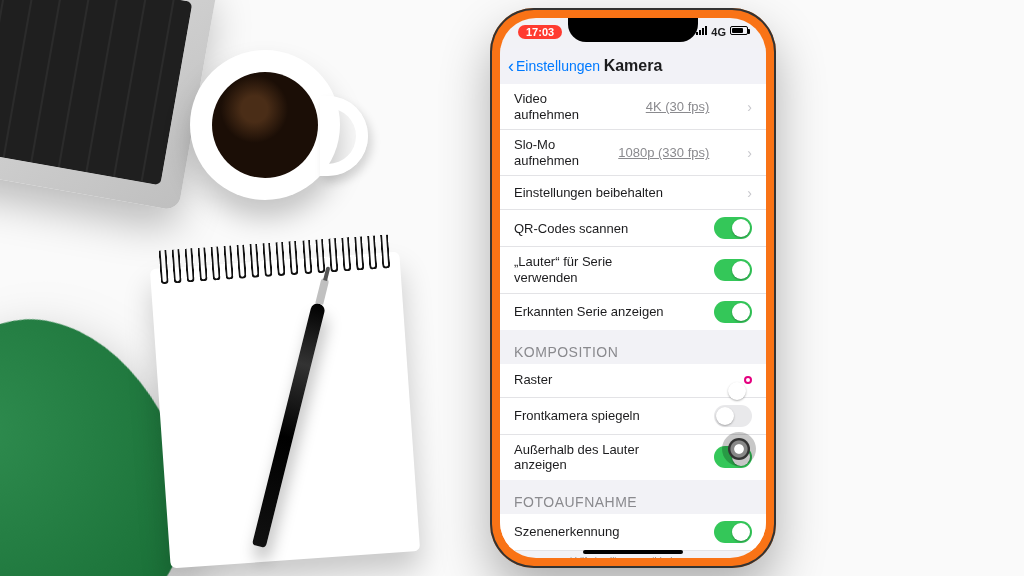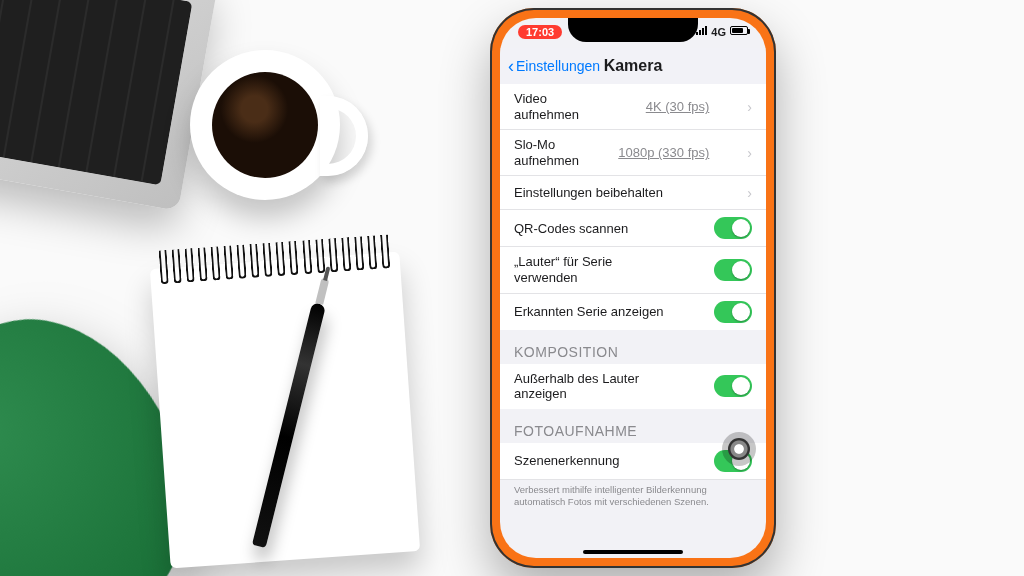--- a/index.html
+++ b/index.html
@@ -259,20 +259,30 @@
         </div>
         <div class="cell">
           <span class="label">Erkannten Serie anzeigen</span>
           <span class="toggle on"></span>
         </div>
       </div>
 
       <div class="group">
         <div class="group-header">KOMPOSITION</div>
         <div class="cell">
+          <span class="label">Raster</span>
+          <span class="highlight-box">
+            <span class="toggle on"></span>
+          </span>
+        </div>
+        <div class="cell">
+          <span class="label">Frontkamera spiegeln</span>
+          <span class="toggle off"></span>
+        </div>
+        <div class="cell">
           <span class="label">Außerhalb des Lauter anzeigen</span>
           <span class="toggle on"></span>
         </div>
       </div>
 
       <div class="group">
         <div class="group-header">FOTOAUFNAHME</div>
         <div class="cell">
           <span class="label">Szenenerkennung</span>
           <span class="toggle on"></span>

